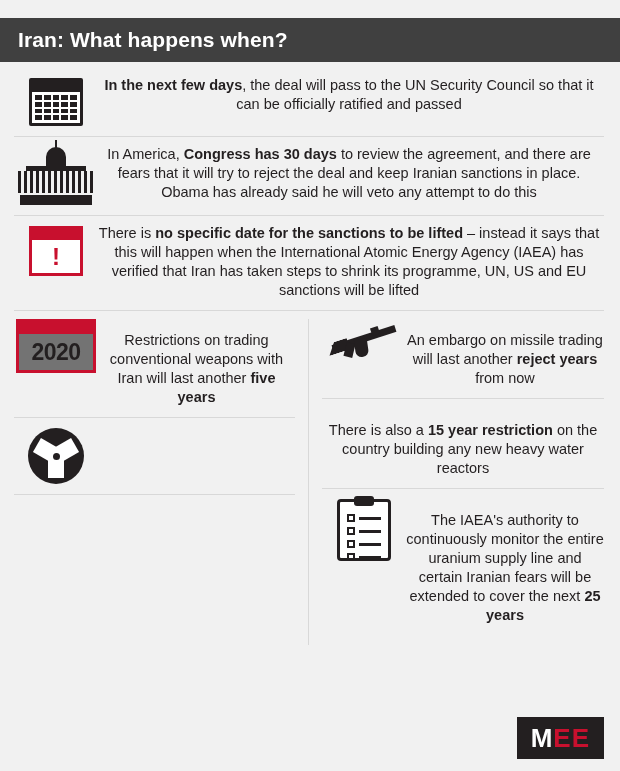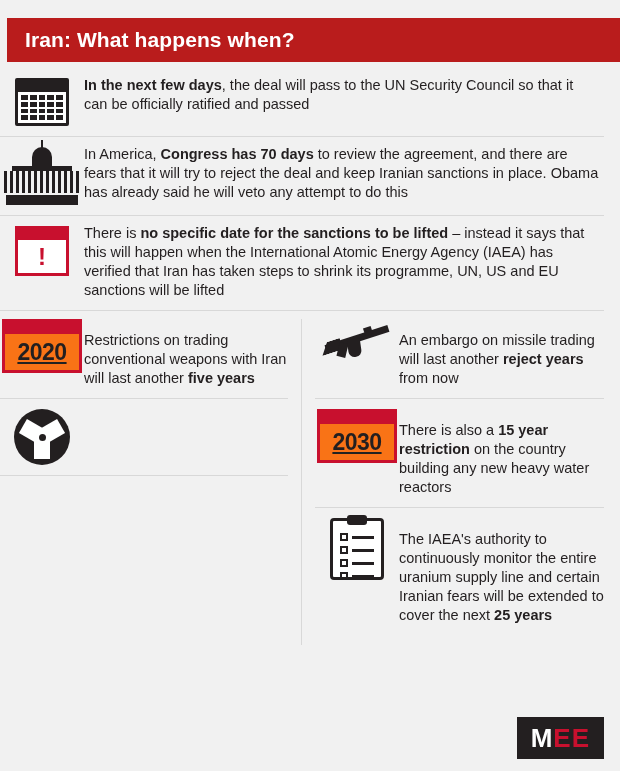--- a/index.html
+++ b/index.html
@@ -19,38 +19,38 @@
     width: 620px;
     height: 771px;
     background: #f1f1f1;
     box-sizing: border-box;
   }
   .topbar {
     height: 18px;
     background: #f1f1f1;
   }
   .titlebar {
-    background: #b91c1c;
+    background: #404040;
     height: 44px;
     display: flex;
     align-items: center;
     padding: 0 18px;
     box-sizing: border-box;
-    margin-left: 7px;
   }
   .titlebar h1 {
     margin: 0;
     font-size: 21px;
     font-weight: bold;
     color: #ffffff;
     letter-spacing: 0.1px;
   }
   .content {
-    padding: 14px 16px 0 0;
-    box-sizing: border-box;
+    padding: 14px 16px 0 14px;
+    box-sizing: border-box;
+    text-align: center;
   }
   
   .row {
     display: flex;
     align-items: flex-start;
     padding-bottom: 10px;
     margin-bottom: 8px;
     border-bottom: 1px solid #d8d8d8;
   }
   .row .icon-cell {
@@ -137,24 +137,23 @@
     box-sizing: border-box;
   }
   .cal-icon .cal-grid span {
     background: #231f20;
     display: block;
   }
   .year-icon {
     width: 80px;
     height: 54px;
     border: 3px solid #c8102e;
-    background: #f97316;
-    box-sizing: border-box;
-    position: relative;
-    text-decoration: underline;
+    background: #737373;
+    box-sizing: border-box;
+    position: relative;
   }
   .year-icon .yr-top {
     height: 12px;
     background: #c8102e;
   }
   .year-icon .yr-text {
     display: flex;
     align-items: center;
     justify-content: center;
     height: calc(100% - 12px);
@@ -469,21 +468,21 @@
     <div class="row">
       <div class="icon-cell">
         <div class="capitol">
           <div class="dome"></div>
           <div class="wings"></div>
           <div class="base"></div>
           <div class="plinth"></div>
         </div>
       </div>
       <div class="text-cell">
-        <span>In America, </span><b>Congress has 70 days</b><span> to review the agreement, and there are fears that it will try to reject the deal and keep Iranian sanctions in place. Obama has already said he will veto any attempt to do this</span>
+        <span>In America, </span><b>Congress has 30 days</b><span> to review the agreement, and there are fears that it will try to reject the deal and keep Iranian sanctions in place. Obama has already said he will veto any attempt to do this</span>
       </div>
     </div>
 
     <div class="row">
       <div class="icon-cell">
         <div class="alert-icon">
           <div class="al-top"></div>
           <div class="al-body">!</div>
         </div>
       </div>
@@ -533,26 +532,20 @@
               <div class="grip"></div>
               <div class="mag"></div>
             </div>
           </div>
           <div class="text-cell">
             <span>An embargo on missile trading will last another </span><b>reject years</b><span> from now</span>
           </div>
         </div>
 
         <div class="cell">
-          <div class="icon-cell">
-            <div class="year-icon">
-              <div class="yr-top"></div>
-              <div class="yr-text">2030</div>
-            </div>
-          </div>
           <div class="text-cell">
             <span>There is also a </span><b>15 year restriction</b><span> on the country building any new heavy water reactors</span>
           </div>
         </div>
 
         <div class="cell last">
           <div class="icon-cell">
             <div class="clipboard">
               <div class="clip"></div>
               <div class="line">

